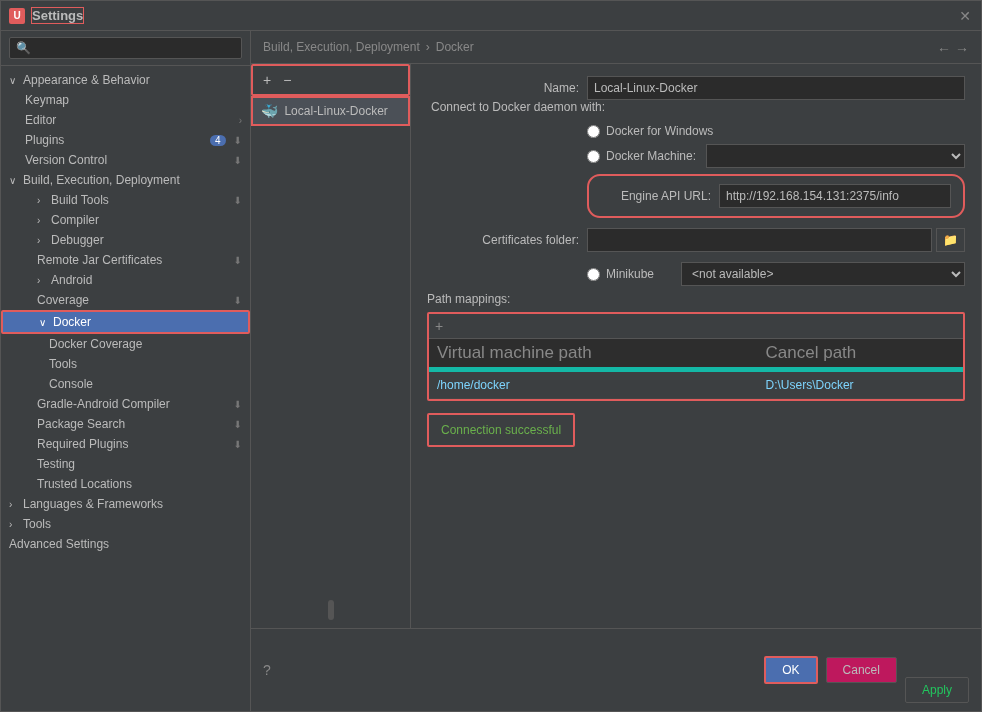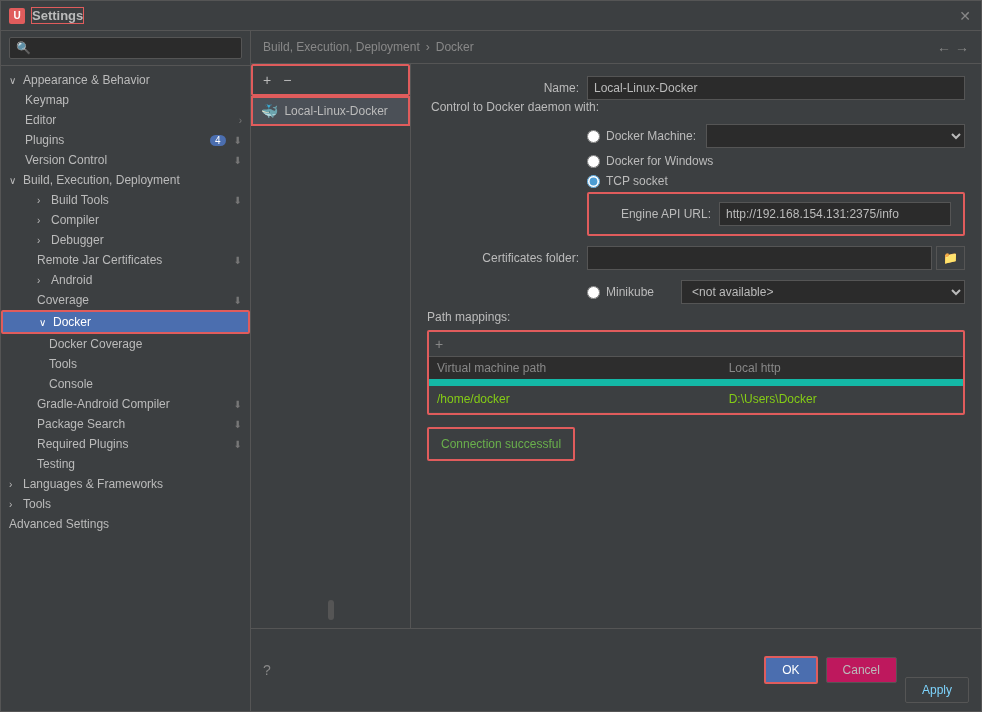--- a/index.html
+++ b/index.html
@@ -47,46 +47,46 @@
     .docker-toolbar-btn { background: transparent; border: none; color: #bbb; cursor: pointer; font-size: 14px; padding: 2px 4px; }
     .docker-item { padding: 5px 8px; display: flex; align-items: center; gap: 6px; cursor: pointer; color: #bbb; font-size: 12px; border: 2px solid transparent; }
     .docker-item.highlighted { border: 2px solid #e05c5c; background: #4b5057; }
     .docker-icon { color: #4b9cd3; font-size: 14px; }
     .form-row { display: flex; align-items: center; }
     .form-label { width: 160px; color: #bbb; font-size: 12px; text-align: right; padding-right: 8px; flex-shrink: 0; }
     .form-input { flex: 1; background: #2b2b2b; border: 1px solid #555; color: #bbb; padding: 4px 6px; font-size: 12px; outline: none; border-radius: 0; }
     .radio-row { display: flex; align-items: center; gap: 6px; margin-bottom: 6px; margin-left: 160px; }
     .radio-row input[type=radio] { accent-color: #4b9cd3; }
 
-    .tcp-socket-section { border: 2px solid #e05c5c; padding: 8px 12px; margin-left: 160px; margin-bottom: 10px; border-radius: 2px; }
+    .tcp-socket-section { border: 2px solid #e05c5c; padding: 8px 12px; margin-left: 160px; margin-bottom: 10px; border-radius: 13px; }
     .tcp-inner { display: flex; align-items: center; gap: 8px; }
     .tcp-label { color: #bbb; font-size: 12px; width: 110px; text-align: right; }
     .tcp-input { flex: 1; background: #2b2b2b; border: 1px solid #555; color: #bbb; padding: 4px 6px; font-size: 12px; }
 
     .path-mappings-section { margin-bottom: 12px; }
     .path-mappings-title { color: #bbb; font-size: 12px; margin-bottom: 6px; }
     .path-table-container { border: 2px solid #e05c5c; border-radius: 2px; }
     .path-table-toolbar { padding: 4px 6px; border-bottom: 1px solid #555; }
     .path-table-add-btn { background: transparent; border: none; color: #888; cursor: pointer; font-size: 14px; }
     .path-table { width: 100%; border-collapse: collapse; }
-    .path-table th { background: #2d2d2d; color: #888; font-size: 12px; padding: 4px 8px; text-align: left; border-bottom: 7px solid #14b8a6; font-weight: normal; }
-    .path-table td { padding: 6px 8px; color: #84cc16; font-size: 12px; border-bottom: 1px solid #444; }
+    .path-table th { background: #2d2d2d; color: #888; font-size: 17px; padding: 4px 8px; text-align: left; border-bottom: 5px solid #14b8a6; font-weight: normal; }
+    .path-table td { padding: 6px 8px; color: #7dd3fc; font-size: 12px; border-bottom: 1px solid #444; }
 
     .connection-status { border: 2px solid #e05c5c; padding: 8px 12px; border-radius: 2px; color: #bbb; font-size: 12px; margin-bottom: 12px; background: #3c3f41; display: inline-block; }
     .connection-status.success { color: #6ab04c; }
 
     
     .docker-list-items { overflow-y: auto; }
 
     
     .bottom-bar { padding: 8px 12px; border-top: 1px solid #555; display: flex; justify-content: flex-end; align-items: center; gap: 8px; }
     .btn { padding: 5px 16px; border: none; cursor: pointer; font-size: 12px; border-radius: 2px; }
     .btn-ok { background: #4b6eaf; color: #fff; border: 2px solid #e05c5c; }
     .btn-cancel { background: #be185d; color: #bbb; border: 1px solid #555; }
-    .btn-apply { background: #3c3f41; color: #7dd3fc; border: 1px solid #555; margin-top: 40px; }
+    .btn-apply { background: #3c3f41; color: #22c55e; border: 1px solid #555; margin-top: 40px; }
 
     .help-icon { margin-right: auto; color: #888; cursor: pointer; font-size: 14px; }
 
     
     .highlighted-box { border: 2px solid #e05c5c !important; }
     .highlighted-title { border: 1px solid #e05c5c; font-weight: bold; }
 
     
     .sidebar-tree::-webkit-scrollbar { width: 6px; }
     .sidebar-tree::-webkit-scrollbar-track { background: #3c3f41; }
@@ -200,20 +200,23 @@
           <span>Package Search</span>
           <span class="badge-arrow">⬇</span>
         </div>
         <div class="tree-item indent2">
           <span>Required Plugins</span>
           <span class="badge-arrow">⬇</span>
         </div>
         <div class="tree-item indent2">
           <span>Testing</span>
         </div>
+        <div class="tree-item indent2">
+          <span>Trusted Locations</span>
+        </div>
 
         <div class="tree-item parent">
           <span class="tree-arrow">›</span>
           <span>Languages &amp; Frameworks</span>
         </div>
         <div class="tree-item parent">
           <span class="tree-arrow">›</span>
           <span>Tools</span>
         </div>
         <div class="tree-item parent">
@@ -255,44 +258,40 @@
 
         <div class="main-scroll">
           
           <div class="form-row">
             <span class="form-label">Name:</span>
             <input class="form-input" type="text" value="Local-Linux-Docker" style="">
           </div>
 
           
           <div class="connect-section">
-            <span>Control to Docker daemon with:</span>
+            <span>Connect to Docker daemon with:</span>
+          </div>
+
+          
+          <div class="radio-row">
+            <input type="radio" name="docker-connect" id="r-windows" style="">
+            <label for="r-windows">Docker for Windows</label>
           </div>
 
           
           <div class="radio-row">
             <input type="radio" name="docker-connect" id="r-machine" style="">
             <label for="r-machine">Docker Machine:</label>
             <select class="docker-machine-select" style="flex:1; margin-left:4px;">
               <option></option>
             </select>
           </div>
 
           
-          <div class="radio-row">
-            <input type="radio" name="docker-connect" id="r-windows" style="">
-            <label for="r-windows">Docker for Windows</label>
-          </div>
-
-          
           <div style="margin-left:0; margin-bottom:10px;">
-            <div class="radio-row" style="margin-bottom:4px;">
-              <input type="radio" name="docker-connect" id="r-tcp" checked="" style="">
-              <label for="r-tcp">TCP socket</label>
-            </div>
             <div class="tcp-socket-section">
               <div class="tcp-inner">
                 <span class="tcp-label">Engine API URL:</span>
                 <input class="tcp-input" type="text" value="http://192.168.154.131:2375/info" style="">
               </div>
             </div>
           </div>
 
           
           <div class="cert-row">
@@ -316,21 +315,21 @@
           <div class="path-mappings-section">
             <div class="path-mappings-title">Path mappings:</div>
             <div class="path-table-container">
               <div class="path-table-toolbar">
                 <button class="path-table-add-btn">+</button>
               </div>
               <table class="path-table">
                 <thead>
                   <tr>
                     <th>Virtual machine path</th>
-                    <th>Local http</th>
+                    <th>Cancel path</th>
                   </tr>
                 </thead>
                 <tbody>
                   <tr>
                     <td>/home/docker</td>
                     <td>D:\Users\Docker</td>
                   </tr>
                 </tbody>
               </table>
             </div>

